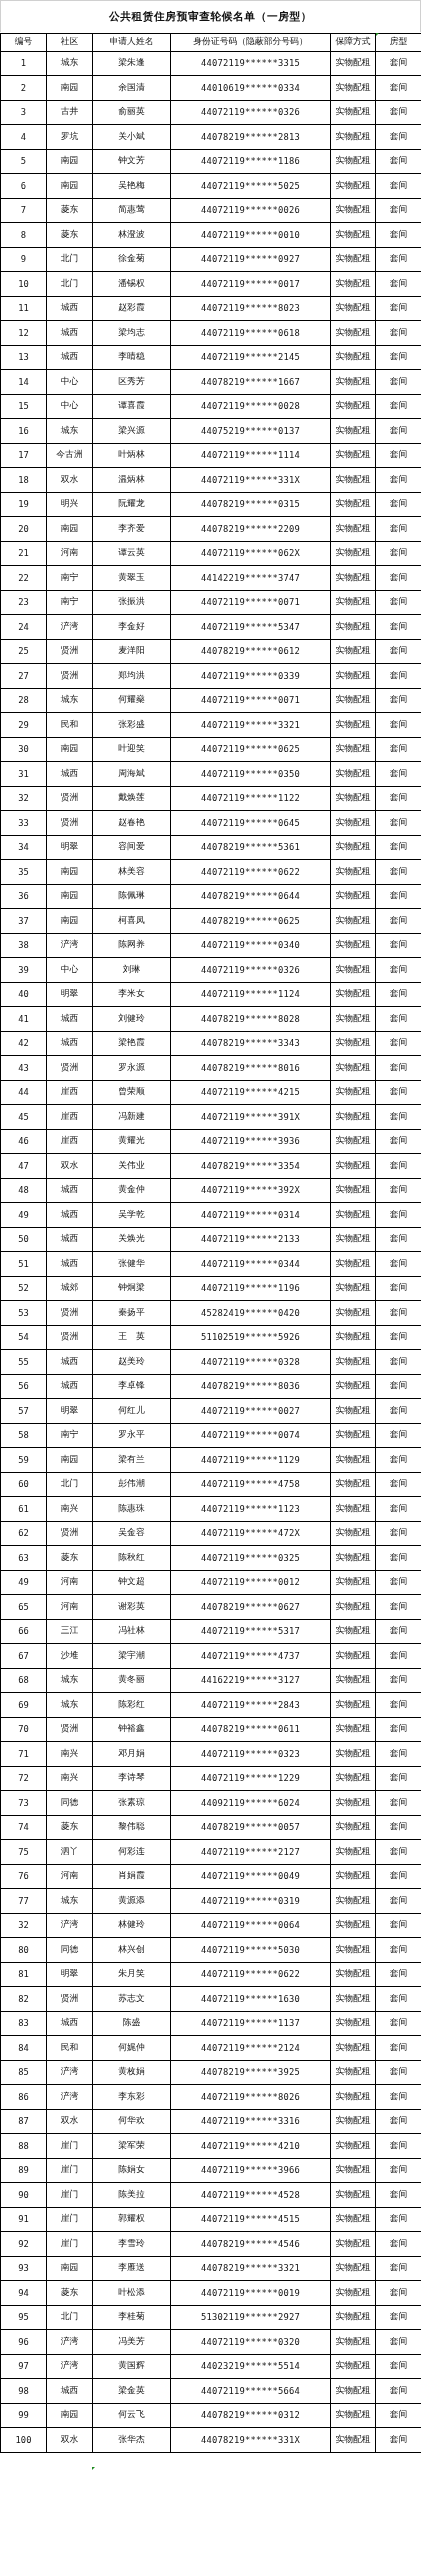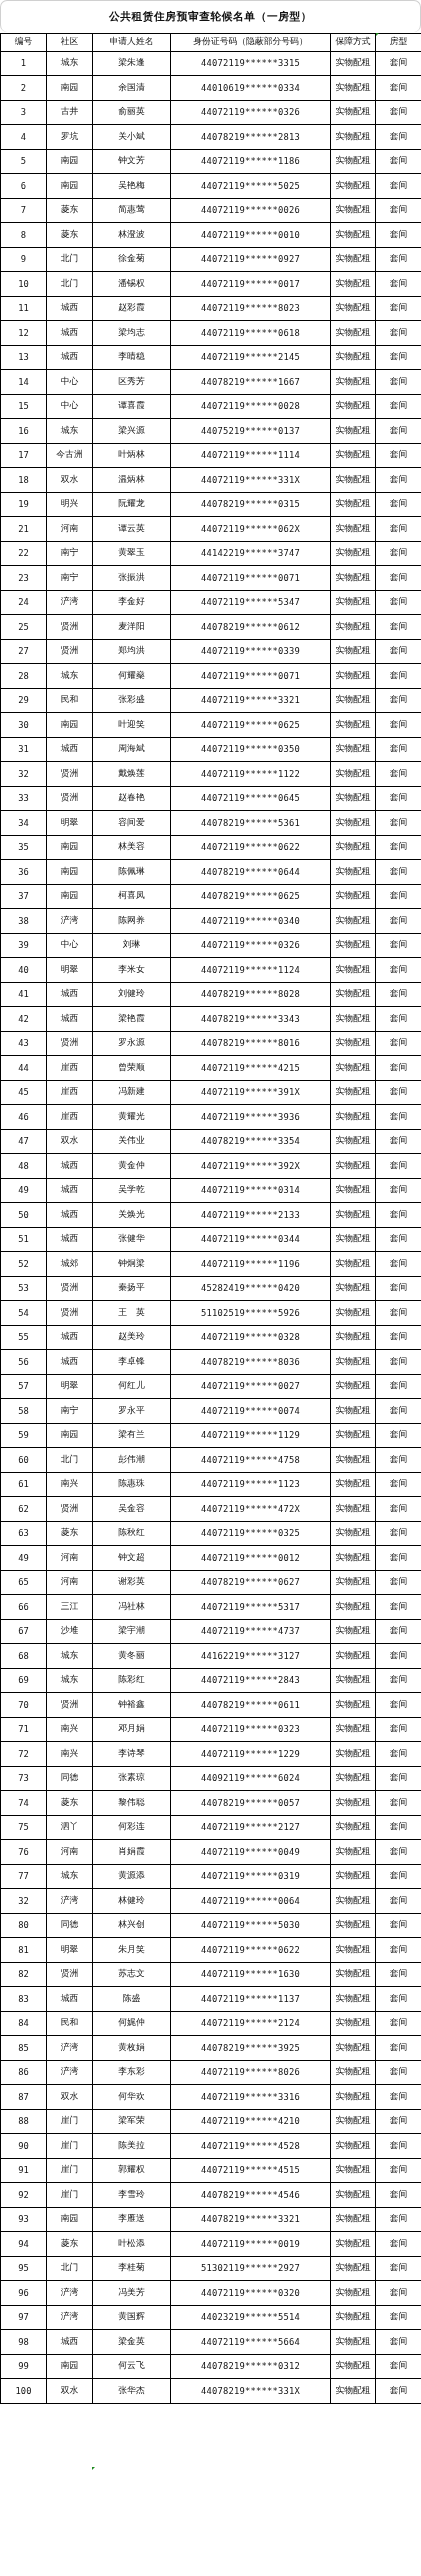--- a/index.html
+++ b/index.html
@@ -1,21 +1,21 @@
 <!DOCTYPE html>
 <html style="font-size:10px"><head>
   <meta charset="utf-8">
   <style>
     html, body { margin: 0; padding: 0; background: #ffffff; }
     body { width: 421px; height: 2576px; font-family: "DejaVu Sans", sans-serif; color: #111; position: relative; }
     .title {
       position: absolute; left: 0; top: 0; width: 421px; height: 32px;
       border-left: 0.6px solid #d0d0d0; border-top: 0.6px solid #d0d0d0; border-right: 0.6px solid #d0d0d0;
       display: flex; align-items: center; justify-content: center;
-      font-size: 10.7px; font-weight: bold; letter-spacing: 0.6px; box-sizing: border-box; border-radius: 7px;
+      font-size: 10.7px; font-weight: bold; letter-spacing: 0.6px; box-sizing: border-box;
     }
     table.list {
       position: absolute; left: 0; top: 33px;
       border-collapse: collapse; table-layout: fixed; width: 421px;
     }
     table.list td, table.list th {
       border: 0.6px solid #000; height: 24.5px; padding: 0; text-align: center;
       font-size: 8.8px; font-weight: normal; white-space: nowrap; overflow: hidden;
       box-sizing: border-box;
     }
@@ -201,20 +201,28 @@
       </tr>
       <tr>
         <td class="no">19</td>
         <td>明兴</td>
         <td>阮耀龙</td>
         <td class="id">44078219******0315</td>
         <td>实物配租</td>
         <td>套间</td>
       </tr>
       <tr>
+        <td class="no">20</td>
+        <td>南园</td>
+        <td>李齐爱</td>
+        <td class="id">44078219******2209</td>
+        <td>实物配租</td>
+        <td>套间</td>
+      </tr>
+      <tr>
         <td class="no">21</td>
         <td>河南</td>
         <td>谭云英</td>
         <td class="id">44072119******062X</td>
         <td>实物配租</td>
         <td>套间</td>
       </tr>
       <tr>
         <td class="no">22</td>
         <td>南宁</td>
@@ -725,20 +733,28 @@
         <td>何华欢</td>
         <td class="id">44072119******3316</td>
         <td>实物配租</td>
         <td>套间</td>
       </tr>
       <tr>
         <td class="no">88</td>
         <td>崖门</td>
         <td>梁军荣</td>
         <td class="id">44072119******4210</td>
+        <td>实物配租</td>
+        <td>套间</td>
+      </tr>
+      <tr>
+        <td class="no">89</td>
+        <td>崖门</td>
+        <td>陈娟女</td>
+        <td class="id">44072119******3966</td>
         <td>实物配租</td>
         <td>套间</td>
       </tr>
       <tr>
         <td class="no">90</td>
         <td>崖门</td>
         <td>陈美拉</td>
         <td class="id">44072119******4528</td>
         <td>实物配租</td>
         <td>套间</td>

